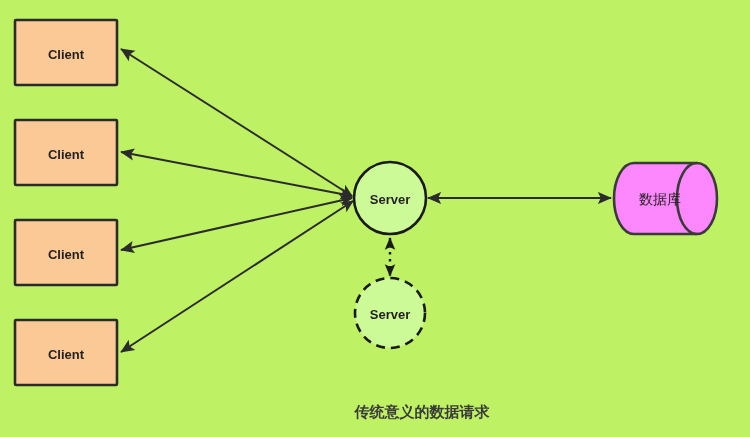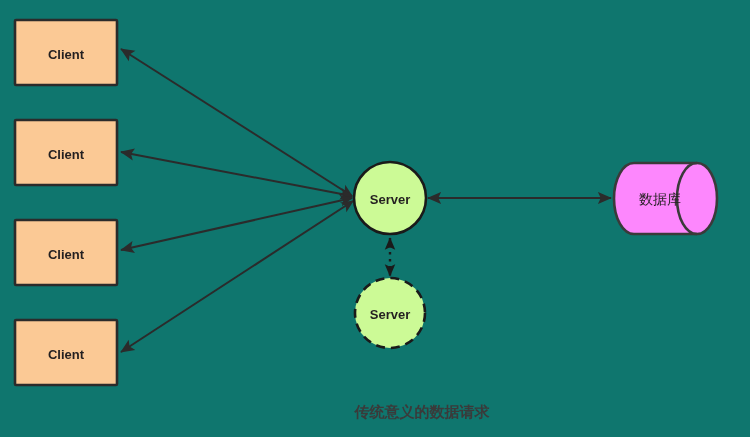--- a/index.html
+++ b/index.html
@@ -7,21 +7,21 @@
     padding: 0;
     background: #ffffff;
   }
   body {
     font-family: "Liberation Sans", "DejaVu Sans", sans-serif;
   }
   #canvas {
     position: relative;
     width: 750px;
     height: 437px;
-    background: #0f766e;
+    background: #bef264;
     overflow: hidden;
   }
   #diagram-svg {
     position: absolute;
     left: 0;
     top: 0;
     width: 750px;
     height: 437px;
   }
   .node-label {

